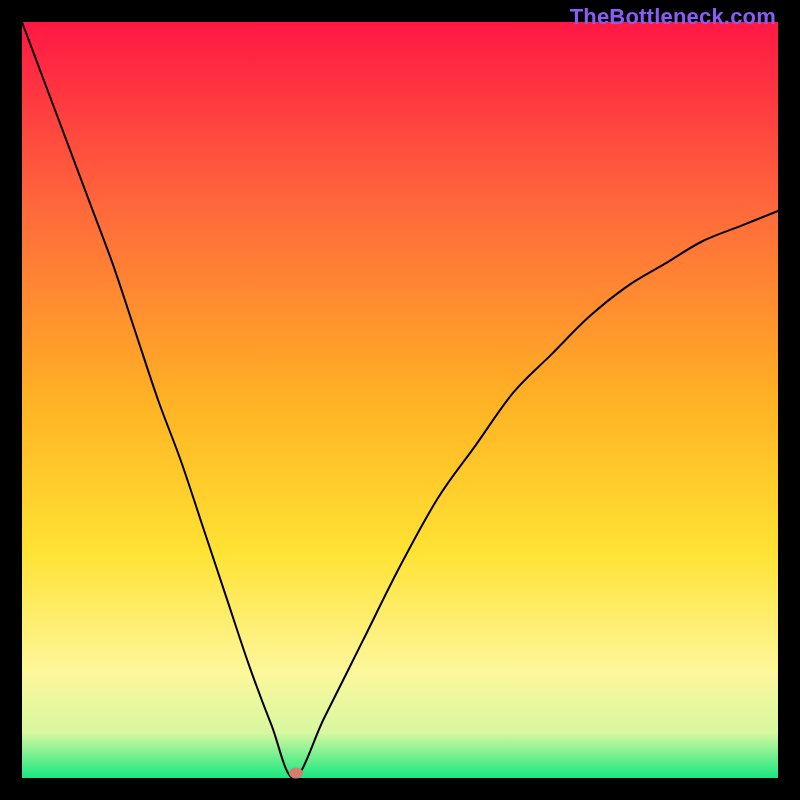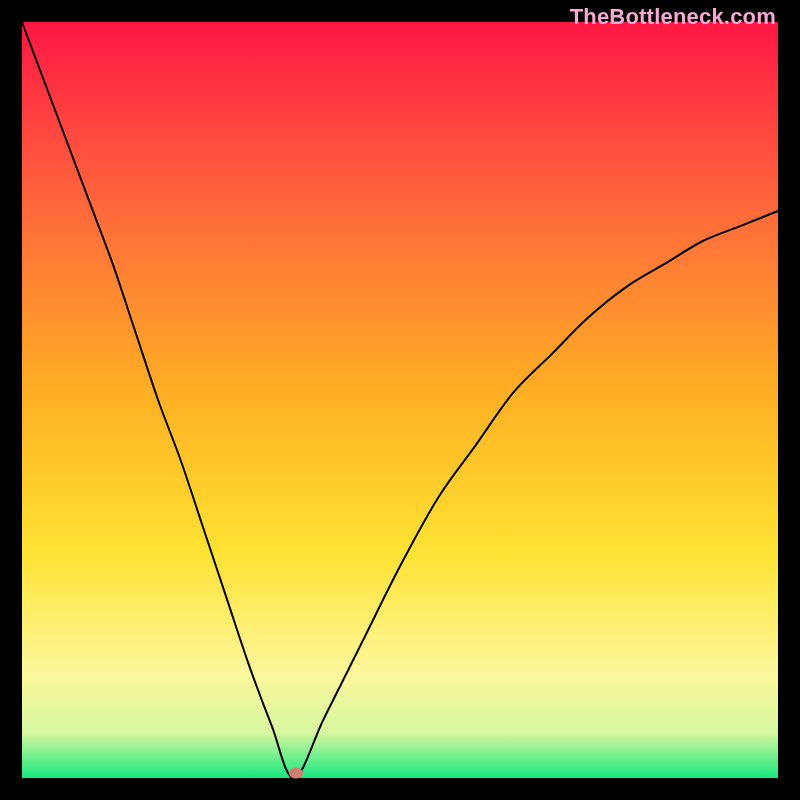--- a/index.html
+++ b/index.html
@@ -13,21 +13,21 @@
   .container {
     position: relative;
     width: 800px;
     height: 800px;
     background: #000;
   }
   .watermark {
     position: absolute;
     top: 4px;
     right: 24px;
-    color: #f9a8d4;
+    color: #8b5cf6;
     font-family: Arial, Helvetica, sans-serif;
     font-size: 22px;
     font-weight: 600;
     letter-spacing: 0.2px;
     z-index: 3;
   }
   svg.plot {
     position: absolute;
     top: 0;
     left: 0;

